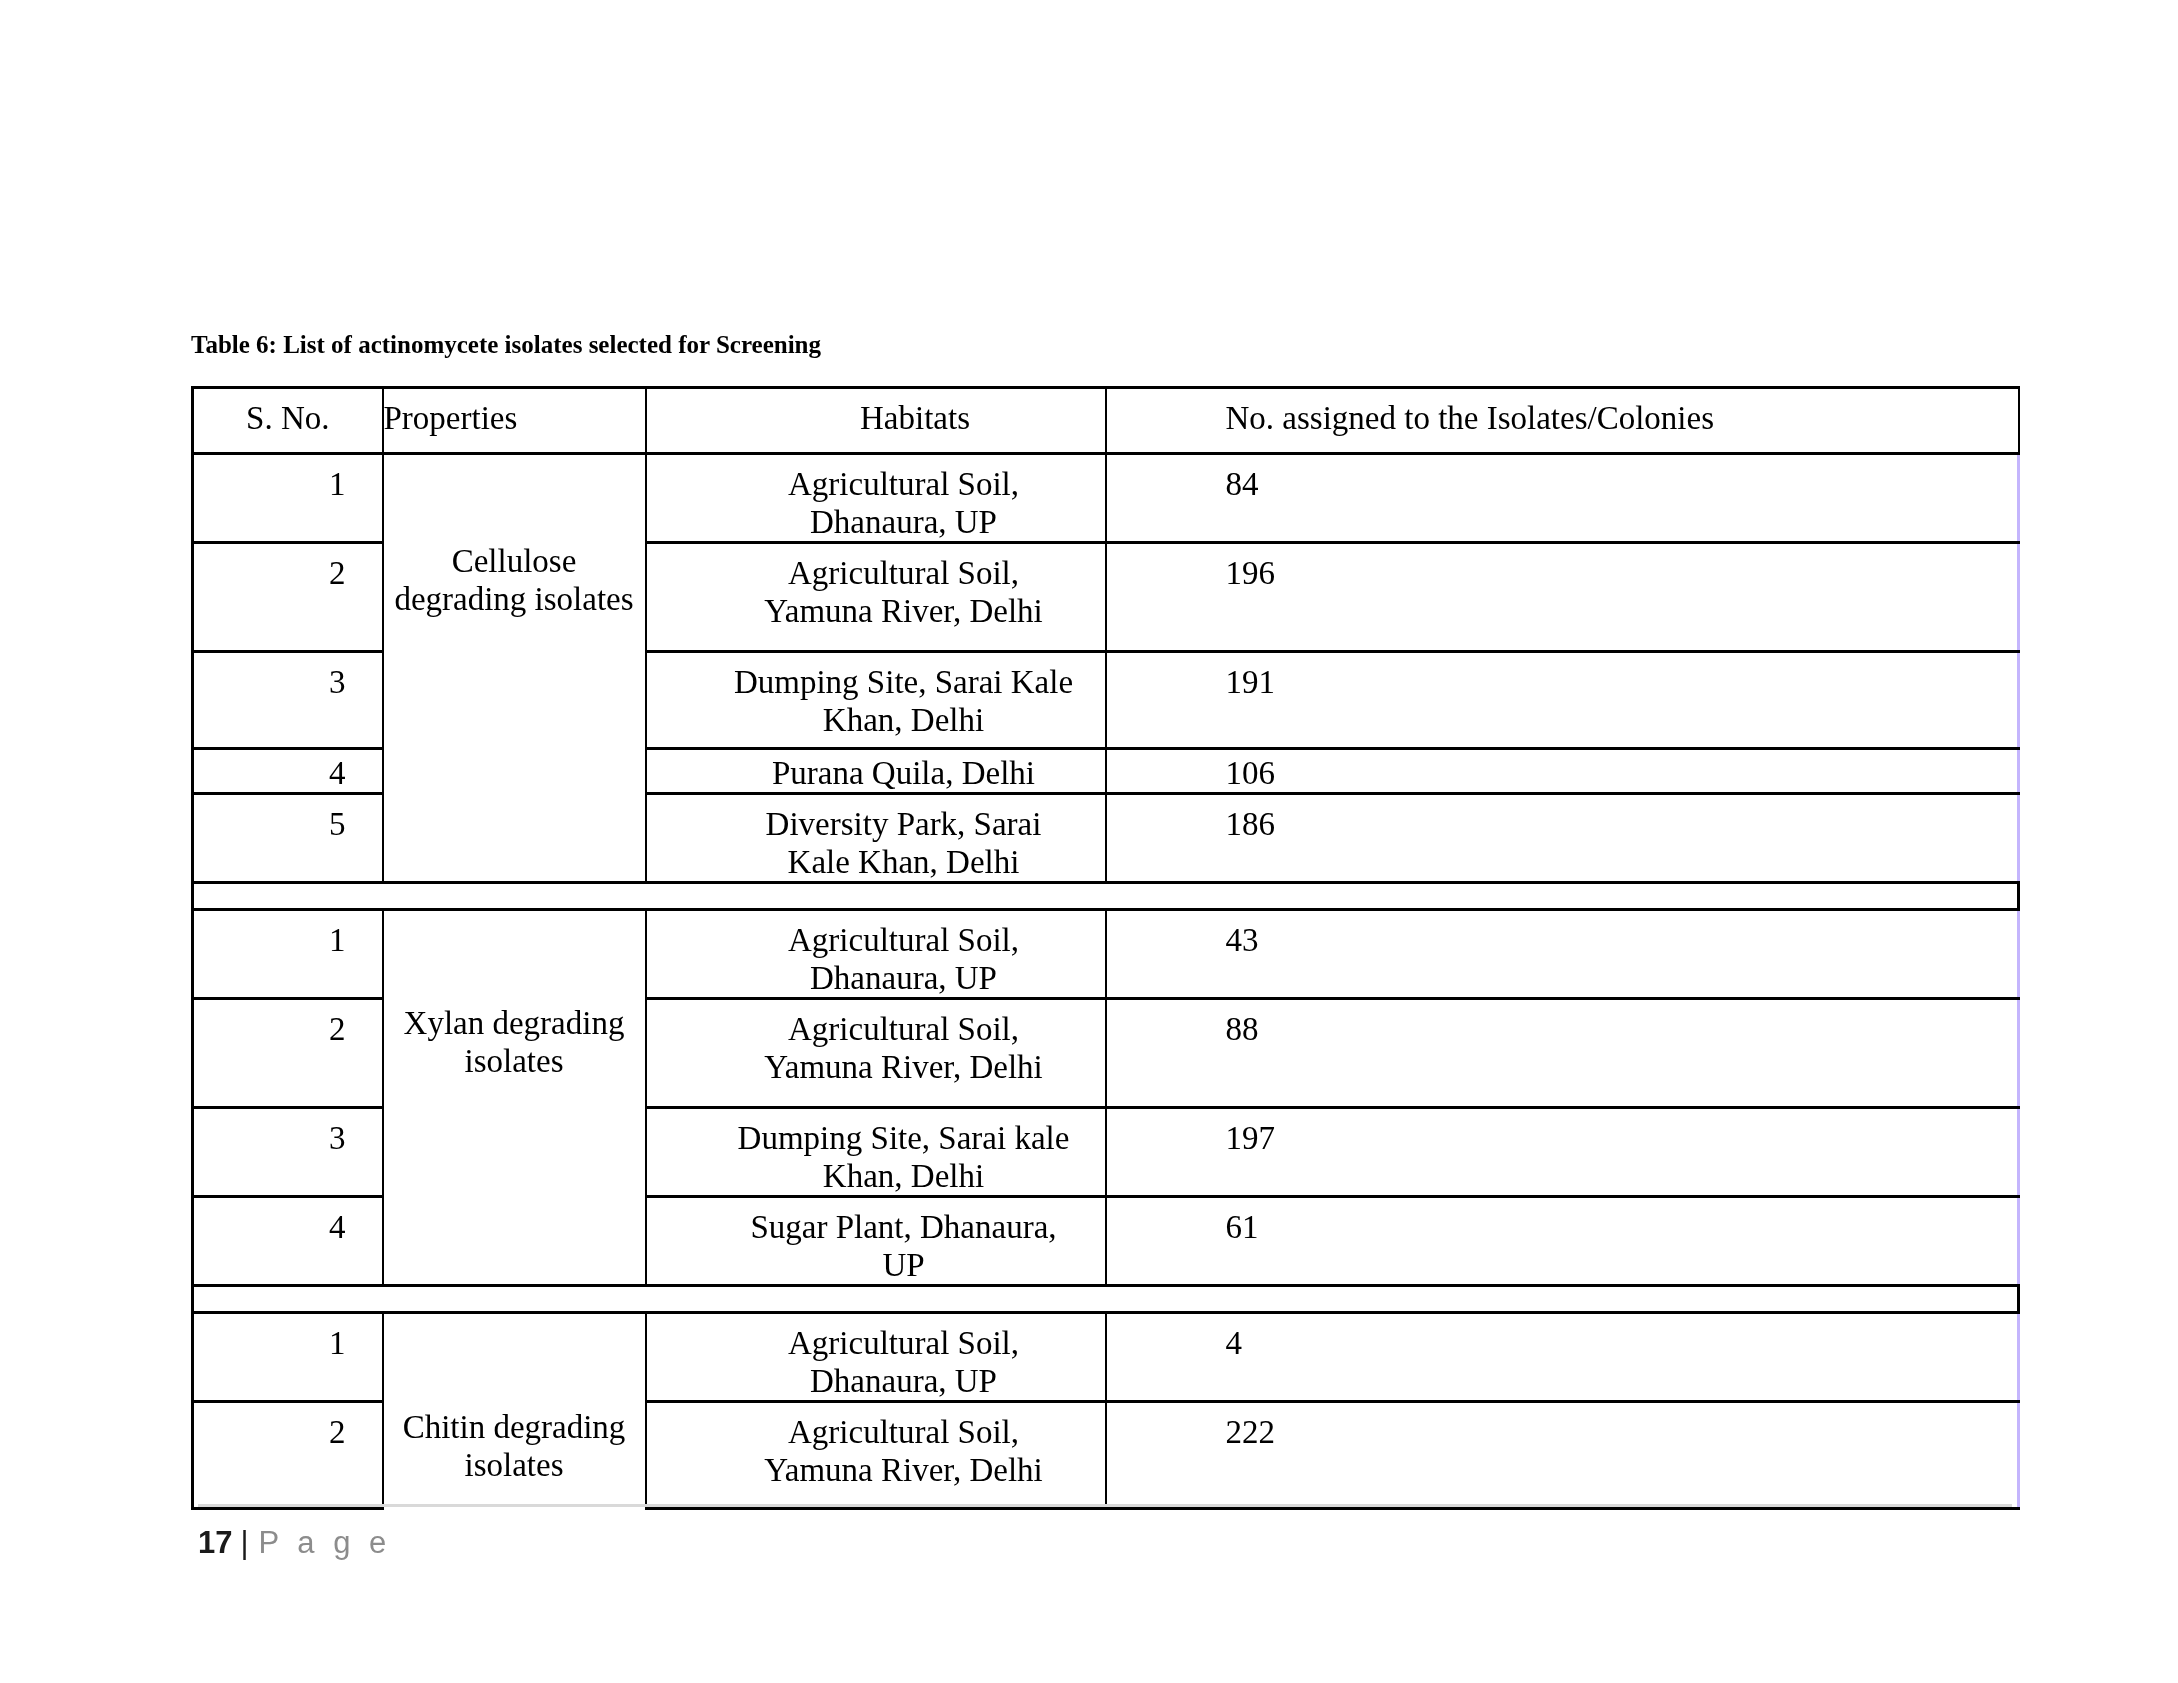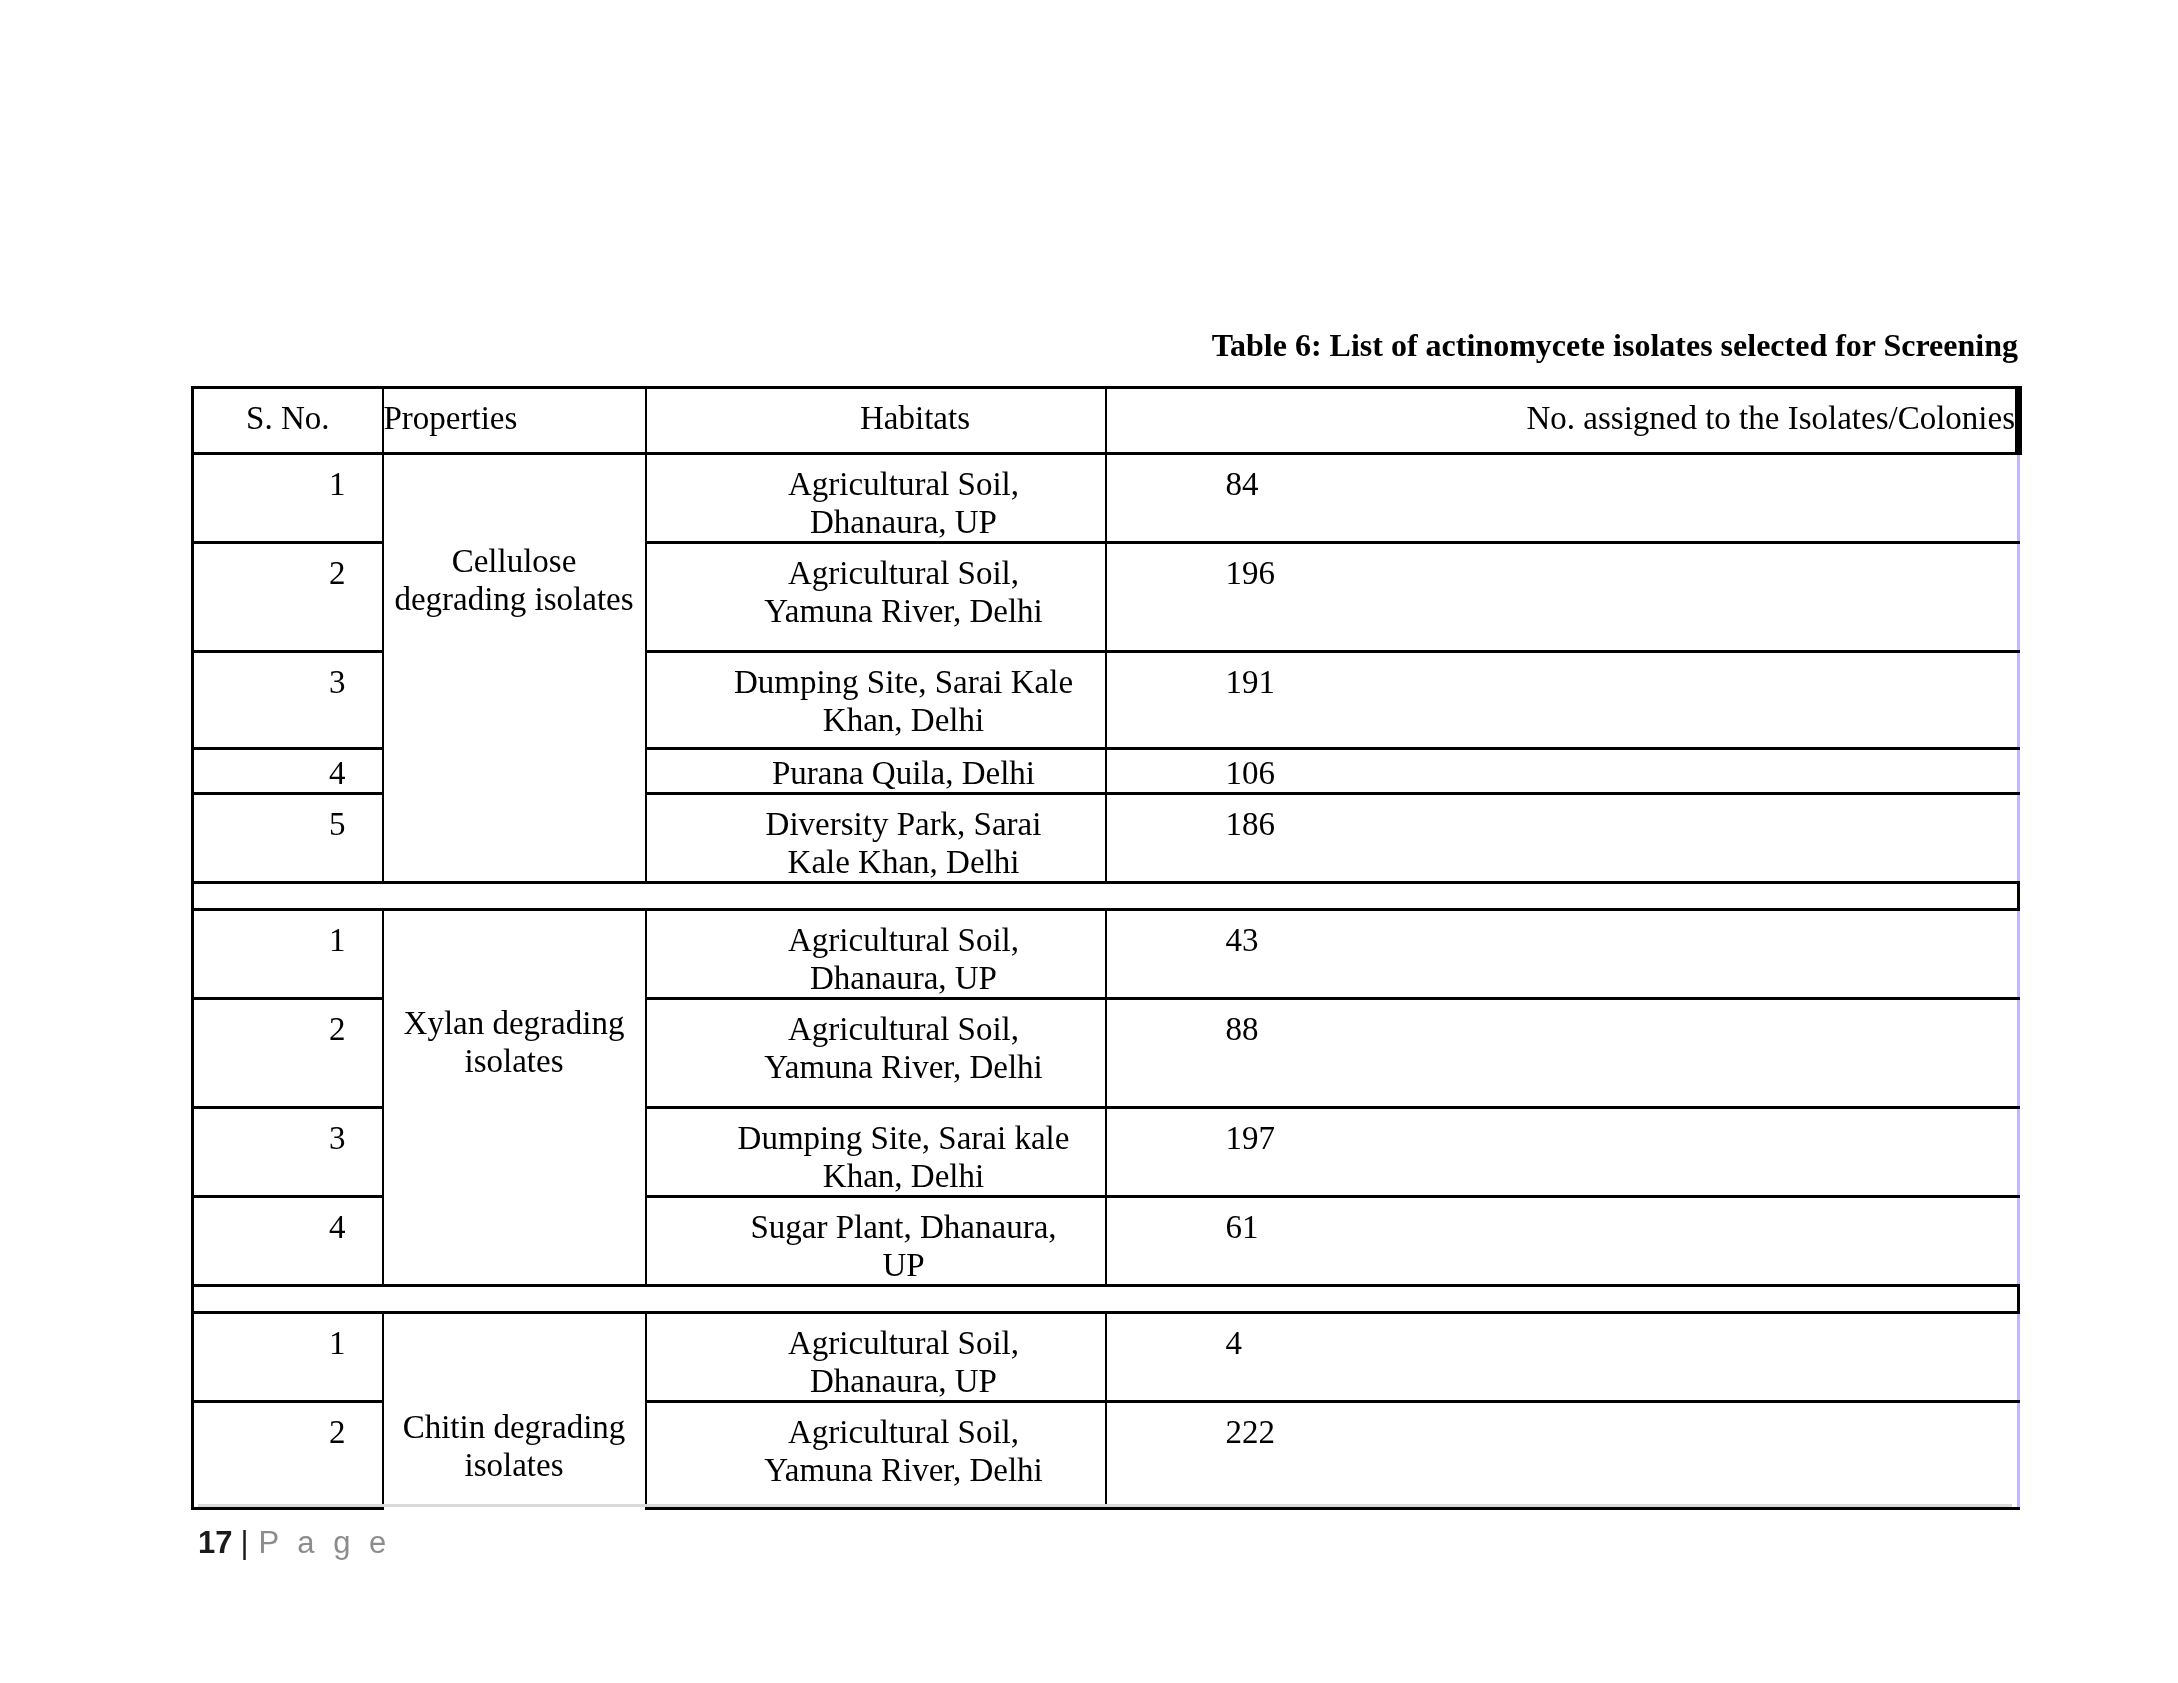--- a/index.html
+++ b/index.html
@@ -19,22 +19,22 @@
     width: 1797px;
     font-size: 33px;
     line-height: 48px;
     text-align: justify;
   }
   .table-title {
     position: absolute;
     left: 191px;
     top: 323px;
     width: 1827px;
-    text-align: right;
-    font-size: 32px;
+    text-align: left;
+    font-size: 25px;
     font-weight: bold;
     line-height: 44px;
   }
   table.data-table {
     position: absolute;
     left: 191px;
     top: 386px;
     width: 1827px;
     border-collapse: collapse;
     table-layout: fixed;
@@ -95,23 +95,23 @@
     white-space: pre-line;
     padding-left: 56px;
   }
   th.habitat-h { text-align: center; padding-left: 79px; }
   .count {
     text-align: left;
     padding-left: 119px;
     border-right: 3px solid #c4b5fd;
   }
   th.count-h {
-    text-align: right;
+    text-align: left;
     padding-left: 119px;
-    border-right: 7px solid #000000;
+    border-right: 2px solid #000000;
   }
   .footer-rule {
     position: absolute;
     left: 198px;
     top: 1504px;
     width: 1814px;
     height: 3px;
     background: #d9d9d9;
   }
   .footer {

